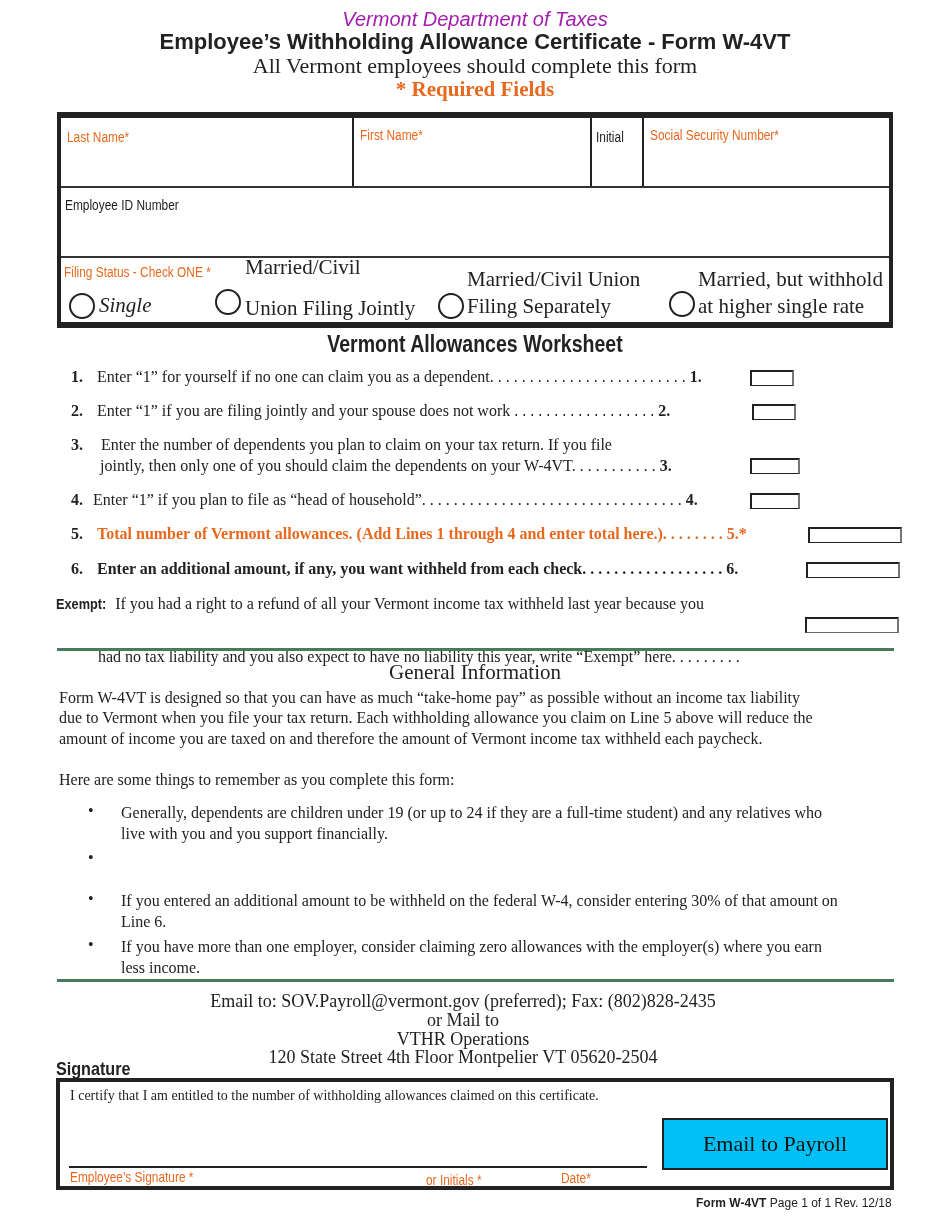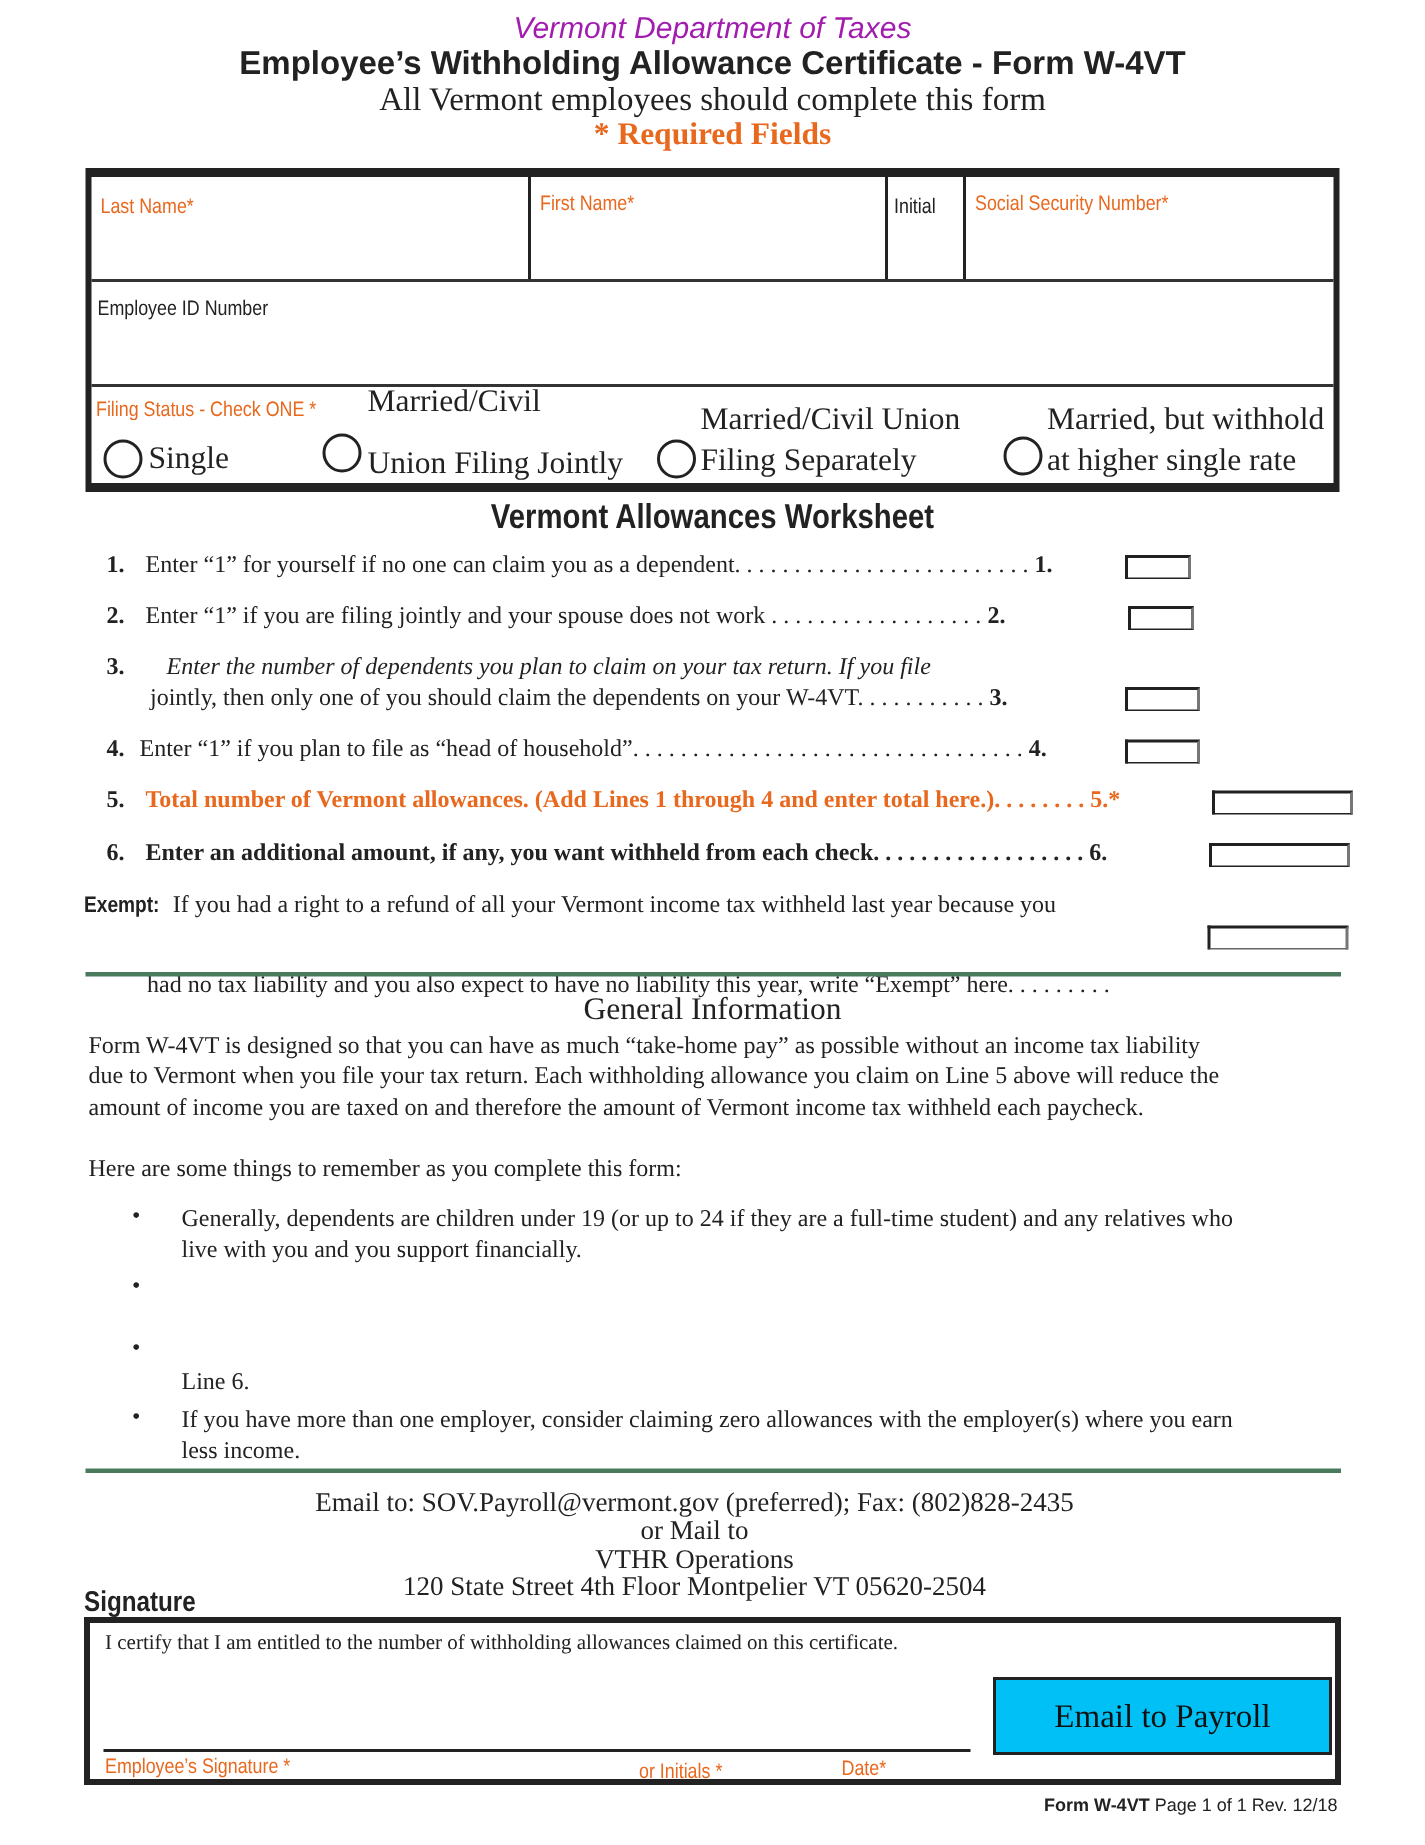--- a/index.html
+++ b/index.html
@@ -76,21 +76,21 @@
 
   <div class="field-label orange" style="left:589px; top:9px;">Social Security Number*</div>
   <input class="field-input" style="left: 586px; top: 32px; width: 240px; height: 32px;" value="">
 
   <div class="field-label" style="left:4px; top:79px; color:#222;">Employee ID Number</div>
   <input class="field-input" style="left: 4px; top: 100px; width: 820px; height: 34px;" value="">
 
   <div class="field-label orange" style="left:3px; top:146px;">Filing Status - Check ONE *</div>
 
   <div class="radio" style="left:8px; top:175px;"></div>
-  <div class="radio-label" style="left:38px; top:175px;">Single</div>
+  <div class="radio-label" style="left:38px; top:175px;font-style:italic;">Single</div>
 
   <div class="radio" style="left:154px; top:171px;"></div>
   <div class="radio-label" style="left:184px; top:137px;">Married/Civil</div>
   <div class="radio-label" style="left:184px; top:178px;">Union Filing Jointly</div>
 
   <div class="radio" style="left:377px; top:175px;"></div>
   <div class="radio-label" style="left:406px; top:149px;">Married/Civil Union</div>
   <div class="radio-label" style="left:406px; top:176px;">Filing Separately</div>
 
   <div class="radio" style="left:608px; top:173px;"></div>
@@ -106,21 +106,21 @@
 </div>
 <input class="blank" style="left: 750px; top: 370px; width: 44px; height: 16px;" value="">
 
 <div class="ws-line" style="left:71px; top:402px;">
   <span class="ws-num">2.</span><span style="margin-left:4px;">Enter “1” if you are filing jointly and your spouse does not work . . . . . . . . . . . . . . . . . .</span>
   <b>2.</b>
 </div>
 <input class="blank" style="left: 752px; top: 404px; width: 44px; height: 16px;" value="">
 
 <div class="ws-line" style="left:71px; top:436px;">
-  <span class="ws-num">3.</span><span style="margin-left:18px;font-style:italic;">Enter the number of dependents you plan to claim on your tax return.  If you file</span>
+  <span class="ws-num">3.</span><span style="margin-left:8px;">Enter the number of dependents you plan to claim on your tax return.  If you file</span>
 </div>
 <div class="ws-line" style="left:100px; top:457px;">
   <span>jointly, then only one of you should claim the dependents on your W-4VT. . . . . . . . . . .</span>
   <b>3.</b>
 </div>
 <input class="blank" style="left: 750px; top: 458px; width: 50px; height: 16px;" value="">
 
 <div class="ws-line" style="left:71px; top:491px;">
   <span class="ws-num">4.</span><span>Enter “1” if you plan to file as “head of household”. . . . . . . . . . . . . . . . . . . . . . . . . . . . . . . . .</span>
   <b>4.</b>
@@ -155,21 +155,21 @@
 <div class="para" style="top:728px;">amount of income you are taxed on and therefore the amount of Vermont income tax withheld each paycheck.</div>
 <div class="para" style="top:769px;">Here are some things to remember as you complete this form:</div>
 
 <div class="bullet" style="top:802px;">•</div>
 <div class="bullet-text" style="top:802px;"><span>Generally, dependents are children under 19 (or up to 24 if they are a full-time student) and any relatives who</span><br><span>live with you and you support financially.</span></div>
 
 <div class="bullet" style="top:849px;">•</div>
 <div class="bullet-text" style="top:849px;"><br></div>
 
 <div class="bullet" style="top:890px;">•</div>
-<div class="bullet-text" style="top:890px;"><br><span>Line 6.</span></div>
+<div class="bullet-text" style="top:890px;"><span>If you entered an additional amount to be withheld on the federal W-4, consider entering 30% of that amount on</span><br><span>Line 6.</span></div>
 
 <div class="bullet" style="top:936px;">•</div>
 <div class="bullet-text" style="top:936px;"><span>If you have more than one employer, consider claiming zero allowances with the employer(s) where you earn</span><br><span>less income.</span></div>
 
 <div class="divider-green" style="top:979px;"></div>
 
 <div class="contact" style="top:992px;">Email to: SOV.Payroll@vermont.gov (preferred); Fax: (802)828-2435</div>
 <div class="contact" style="top:1011px;">or Mail to</div>
 <div class="contact" style="top:1030px;">VTHR Operations</div>
 <div class="contact" style="top:1048px;">120 State Street 4th Floor Montpelier VT 05620-2504</div>

